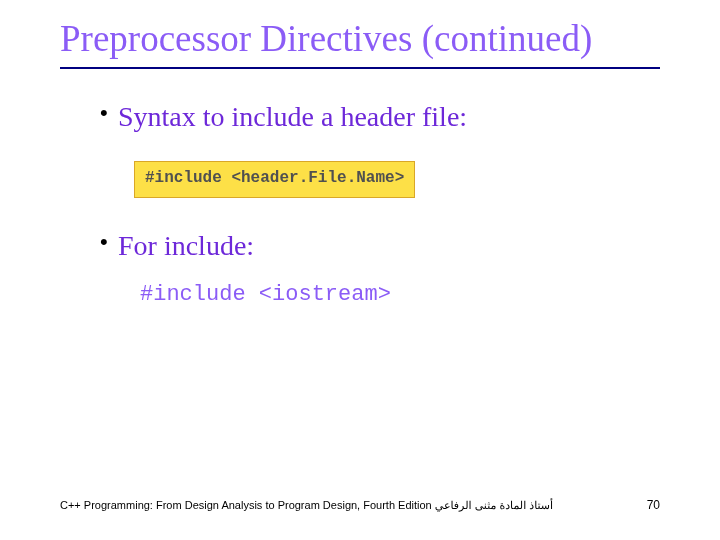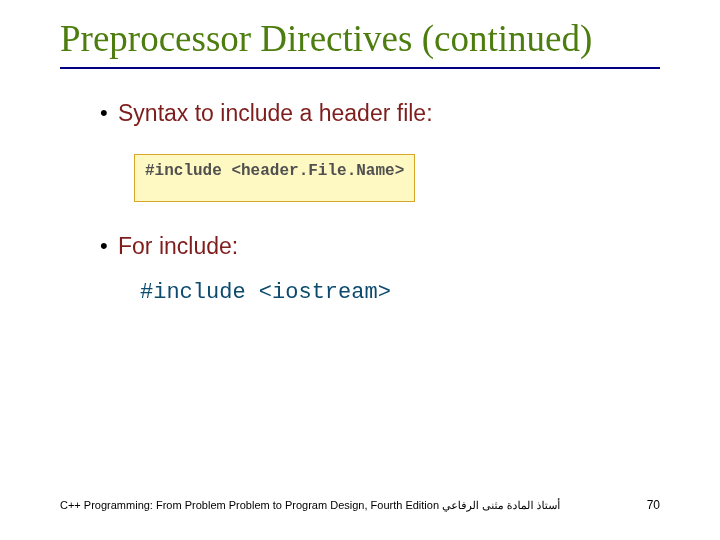--- a/index.html
+++ b/index.html
@@ -14,66 +14,67 @@
   }
   .slide {
     padding: 18px 60px 0px 60px;
     box-sizing: border-box;
     height: 100%;
     position: relative;
   }
   .title {
     font-family: "Times New Roman", Times, serif;
     font-size: 37px;
-    color: #4d7c0f;
+    color: #8b5cf6;
     border-bottom: 2px solid #000080;
     padding-bottom: 6px;
     margin-bottom: 30px;
     line-height: 1.15;
   }
   .content {
     padding-left: 40px;
   }
   .bullet-row {
     display: flex;
     align-items: flex-start;
     margin-bottom: 18px;
   }
   .bullet {
     width: 18px;
     font-size: 22px;
     color: #000;
     line-height: 1.3;
   }
   .bullet-text {
-    font-size: 23px;
-    color: #7f1d1d;
+    font-size: 28px;
+    color: #6d28d9;
     line-height: 1.3;
+    font-family: Liberation Serif, serif;
   }
   .code-box {
     margin-left: 34px;
     margin-top: 8px;
     margin-bottom: 30px;
     border: 1px solid #d9a728;
-    background: #fef9c3;
-    padding: 6px 10px 21px 10px;
+    background: #fde047;
+    padding: 6px 10px 10px 10px;
     display: inline-block;
   }
   .code-box-text {
     font-family: "Courier New", Courier, monospace;
     font-size: 16px;
     color: #505050;
     font-weight: bold;
   }
   .example-code {
     margin-left: 40px;
     margin-top: 6px;
     font-family: "Courier New", Courier, monospace;
     font-size: 22px;
-    color: #0c4a6e;
+    color: #8b5cf6;
   }
   .footer {
     position: absolute;
     bottom: 28px;
     left: 60px;
     right: 60px;
     display: flex;
     justify-content: space-between;
     align-items: flex-end;
     font-size: 11px;
@@ -115,19 +116,19 @@
       <div class="bullet">•</div>
       <div class="bullet-text">For include:</div>
     </div>
 
     <div class="example-code">#include &lt;iostream&gt;</div>
 
   </div>
 
   <div class="footer">
     <div class="footer-left">
-      <span>C++ Programming: From Problem Problem to Program Design, Fourth Edition</span>
+      <span>C++ Programming: From Design Analysis to Program Design, Fourth Edition</span>
       <span class="footer-arabic">أستاذ المادة مثنى الرفاعي</span>
     </div>
     <div class="footer-right">70</div>
   </div>
 
 </div>
 
 </body></html>

